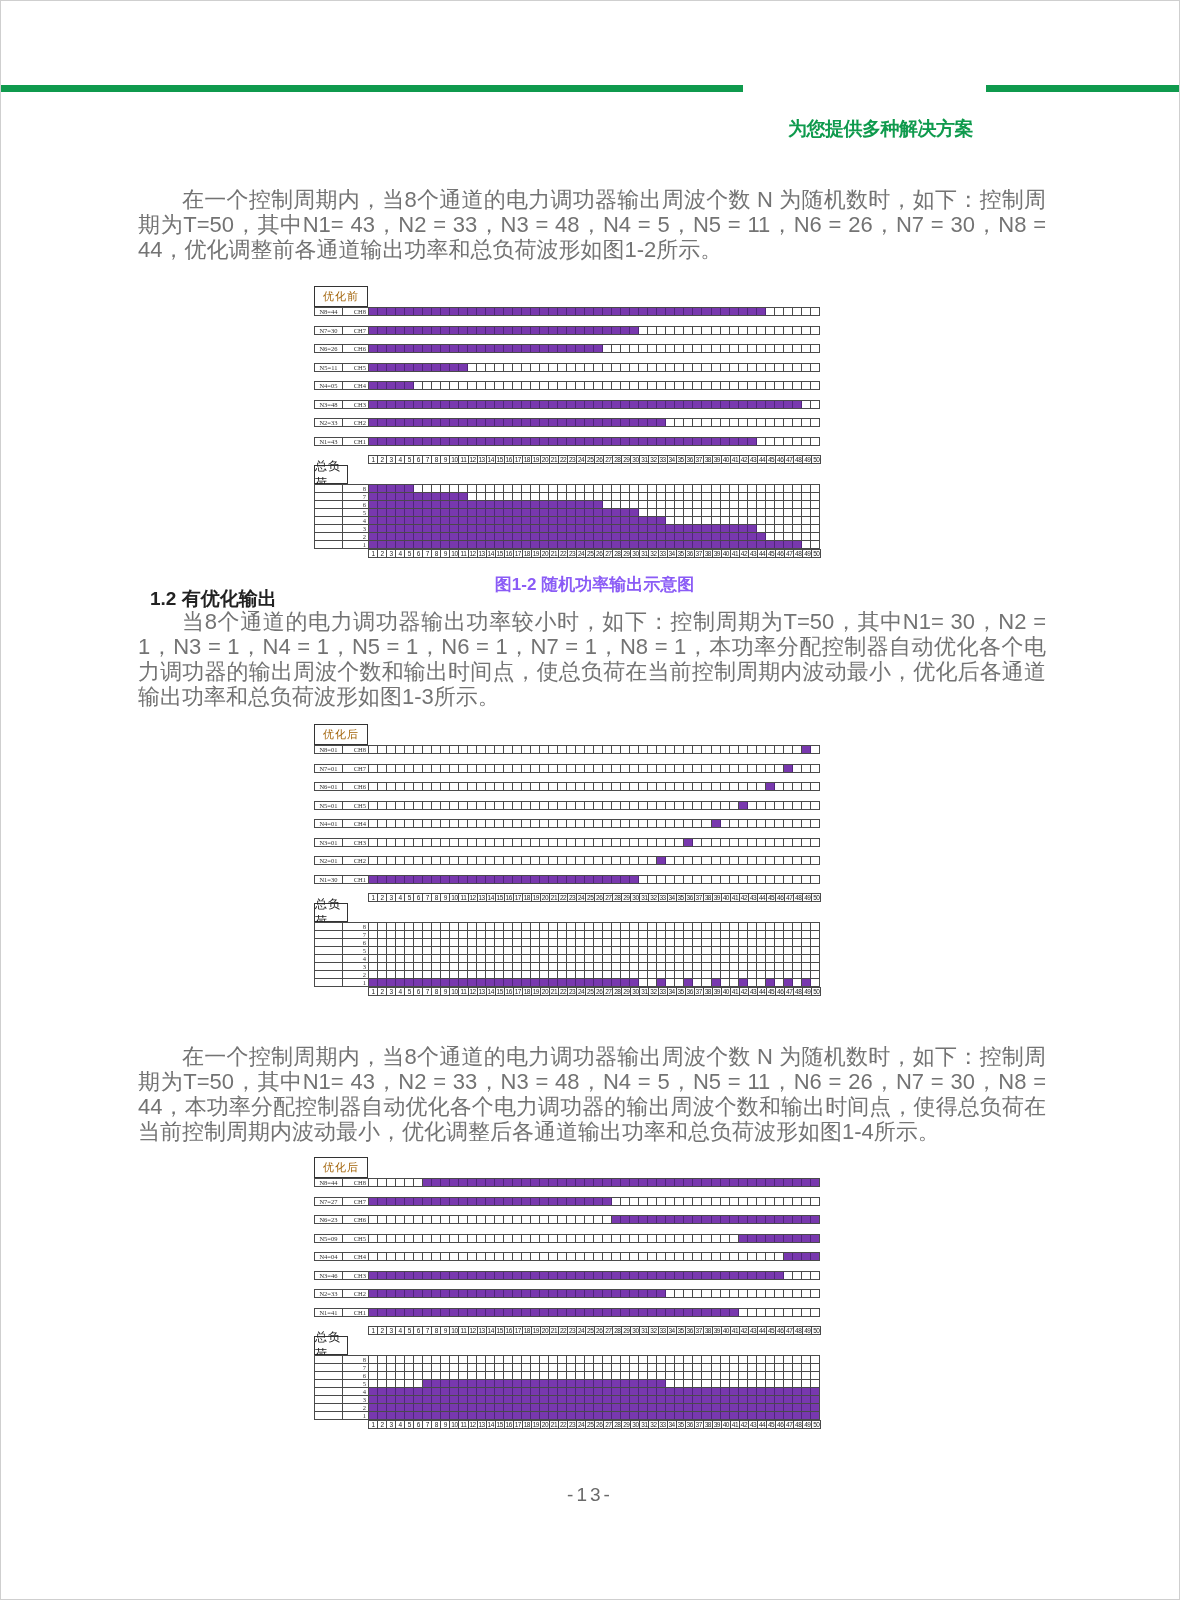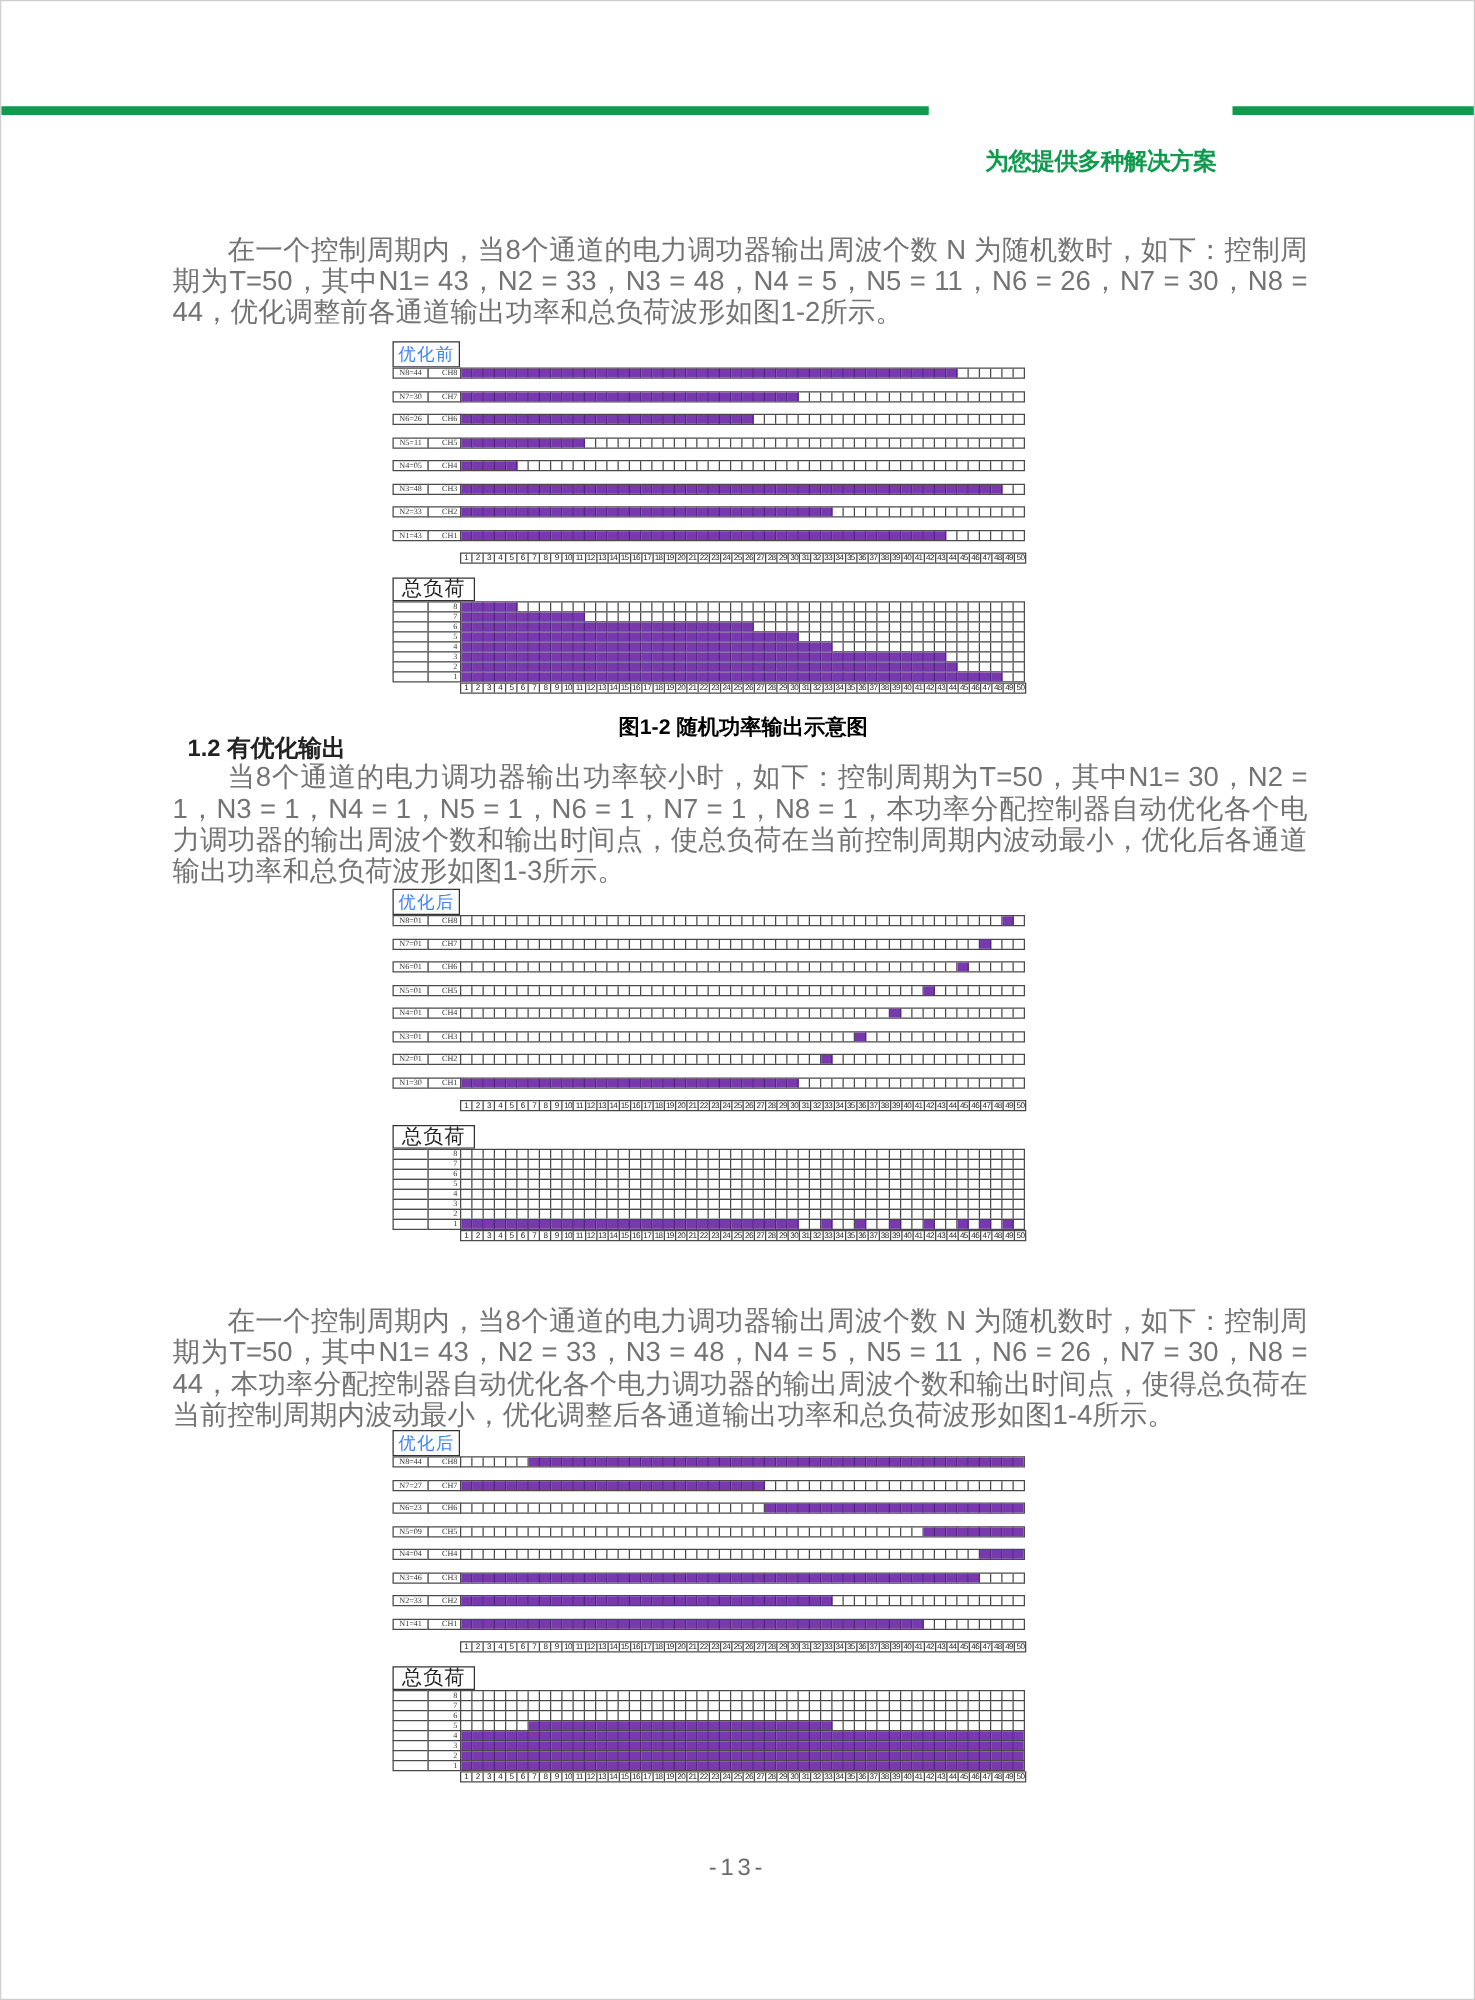--- a/index.html
+++ b/index.html
@@ -23,23 +23,23 @@
   }
   .p1{top:186px;} .p2{top:608px;} .p3{top:1043px;}
   .section-heading{
     position:absolute;left:137px;top:573px;margin:12px;
     font-size:19px;font-weight:700;color:#222;
   }
   
   .figure{position:absolute;left:313px;width:506px;}
   .f12{top:270px;} .f13{top:708px;} .f14{top:1141px;}
   .mode-box{
-    margin-top:2px;width:54px;height:21px;border:1px solid #333;box-sizing:border-box;
+    margin-top:15px;width:54px;height:21px;border:1px solid #333;box-sizing:border-box;
     display:flex;align-items:center;justify-content:center;
-    font-family:"Liberation Serif",serif;font-size:14px;color:#3b82f6;letter-spacing:1px;background:#fff;
+    font-family:"Liberation Serif",serif;font-size:11px;color:#a16207;letter-spacing:1px;background:#fff;
   }
   .ch-row{display:flex;height:9px;margin-bottom:9.5px;}
   .ch-row:last-of-type{margin-bottom:0;}
   .nbox{
     width:29px;box-sizing:border-box;border:1px solid #4a4a4a;background:#fff;
     font-family:"Liberation Serif",serif;font-size:6.5px;color:#333;
     display:flex;align-items:center;justify-content:center;overflow:hidden;white-space:nowrap;
   }
   .chbox{
     width:27px;margin-left:-1px;box-sizing:border-box;border:1px solid #4a4a4a;background:#fff;
@@ -56,36 +56,36 @@
   .axis{
     margin-left:54px;width:453px;height:9px;box-sizing:border-box;border:1px solid #4a4a4a;
     display:flex;background:#fff;
   }
   .axis .tick{
     flex:1;border-right:1px solid #4a4a4a;font-size:6.5px;line-height:7px;color:#222;
     text-align:center;overflow:hidden;letter-spacing:-0.5px;
   }
   .axis .tick:last-child{border-right:none;}
   .load-box{
-    margin-top:11px;width:66px;height:19px;border:1px solid #333;box-sizing:border-box;
+    margin-top:1px;width:34px;height:19px;border:1px solid #333;box-sizing:border-box;
     display:flex;align-items:center;justify-content:center;
-    font-family:"Liberation Serif",serif;font-size:16px;color:#222;letter-spacing:1px;background:#fff;
+    font-family:"Liberation Serif",serif;font-size:12px;color:#222;letter-spacing:1px;background:#fff;
   }
   .load-grid{margin-top:0;}
   .load-row{display:flex;height:9px;}
   .load-row + .load-row{margin-top:-1px;}
   .lcol1{width:29px;box-sizing:border-box;border:1px solid #4a4a4a;background:#fff;}
   .lcol2{
     width:27px;margin-left:-1px;box-sizing:border-box;border:1px solid #4a4a4a;background:#fff;
     font-family:"Liberation Serif",serif;font-size:6.5px;color:#333;
     display:flex;align-items:center;justify-content:flex-end;padding-right:2px;
   }
   .caption{
     margin-left:54px;margin-top:15px;width:453px;text-align:center;
-    font-size:17px;font-weight:700;color:#000000;
+    font-size:17px;font-weight:700;color:#8b5cf6;
   }
   .page-number{
     position:absolute;left:0;top:1483px;width:100%;text-align:center;
     font-size:19px;color:#6a6a6a;letter-spacing:3px;
   }
 </style>
 </head>
 <body>
 
 <div class="page">

